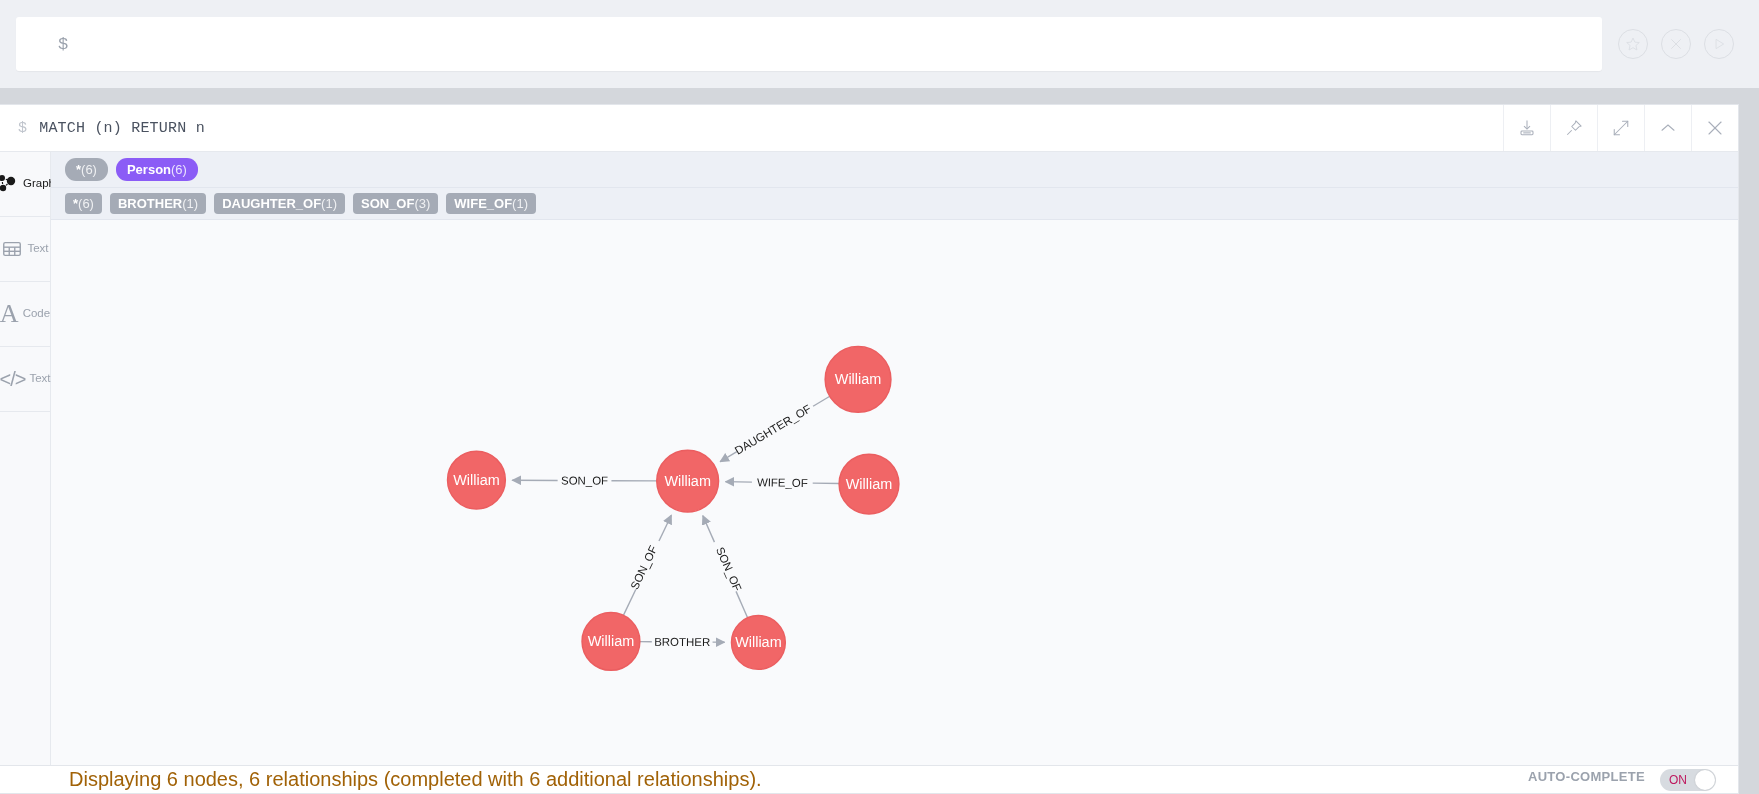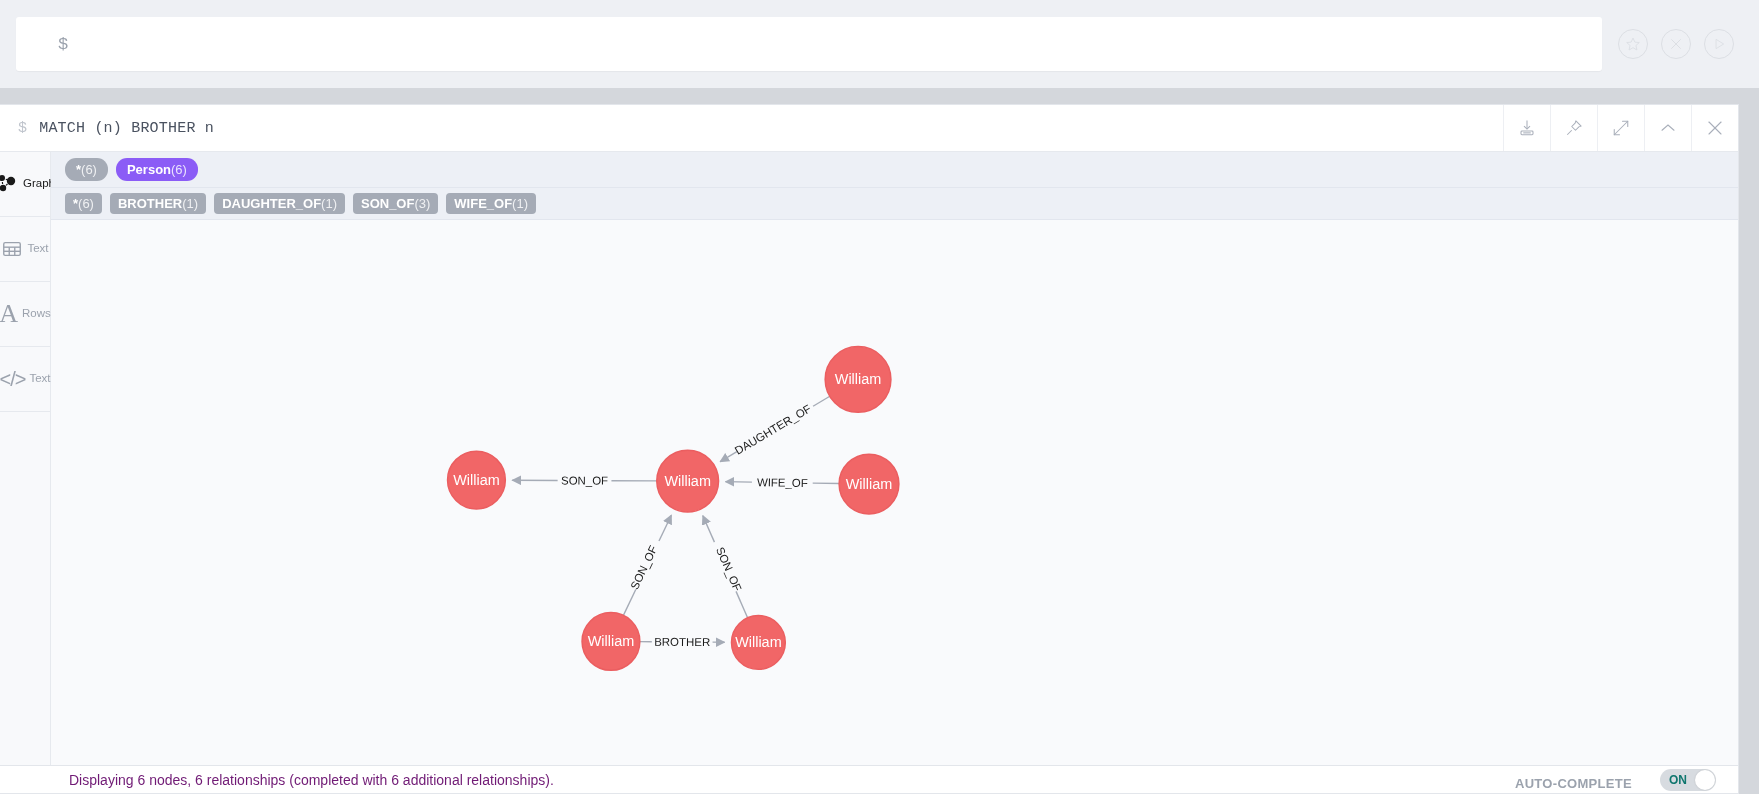--- a/index.html
+++ b/index.html
@@ -148,35 +148,35 @@
   .status-bar {
     position: absolute; left: 0; top: 766px;
     width: 1739px; height: 28px;
     background: #FFFFFF;
     border: 1px solid #E3E6EB;
     border-left: none; border-top: none;
     display: flex; align-items: center;
   }
   .status-text {
     margin-left: 69px;
-    font-size: 14px;
-    color: #701a75;
+    font-size: 20px;
+    color: #a16207;
   }
   .status-right {
     margin-left: auto; margin-right: 22px;
-    display: flex; align-items: flex-end; gap: 28px;
+    display: flex; align-items: flex-start; gap: 15px;
   }
   .ac-label { font-size: 13px; color: #9BA2AD; font-weight: bold; letter-spacing: 0.3px; }
   .toggle {
     width: 56px; height: 22px; border-radius: 11px;
     background: #D7DBE0;
     display: flex; align-items: center; justify-content: flex-start;
     padding-left: 9px; position: relative;
   }
-  .toggle .on-text { font-size: 12px; font-weight: bold; color: #0f766e; }
+  .toggle .on-text { font-size: 12px; font-weight: normal; color: #be185d; }
   .toggle .knob {
     position: absolute; right: 1px; top: 1px;
     width: 20px; height: 20px; border-radius: 50%;
     background: #FFFFFF;
     box-shadow: 0 0 2px rgba(0,0,0,0.15);
   }
 </style>
 </head>
 <body>
 
@@ -204,21 +204,21 @@
   </div>
 </div>
 
 <div class="gap-strip"></div>
 
 <div class="frame">
 
   <div class="frame-header">
     <div class="frame-query">
       <span class="dollar">$</span>
-      <span>MATCH (n) BROTHER n</span>
+      <span>MATCH (n) RETURN n</span>
     </div>
     <div class="frame-tools">
       <div class="tool-btn">
         <svg width="18" height="18" viewBox="0 0 24 24">
           <line x1="12" y1="2" x2="12" y2="13" stroke="#A9AFBA" stroke-width="1.4"></line>
           <polyline points="8,9.5 12,13.5 16,9.5" fill="none" stroke="#A9AFBA" stroke-width="1.4"></polyline>
           <rect x="4" y="16" width="16" height="5" rx="1.2" fill="none" stroke="#A9AFBA" stroke-width="1.4"></rect>
           <line x1="7" y1="18.5" x2="17" y2="18.5" stroke="#A9AFBA" stroke-width="1.4"></line>
         </svg>
       </div>
@@ -283,21 +283,21 @@
               <line x1="9" y1="10" x2="9" y2="19"></line>
               <line x1="15" y1="10" x2="15" y2="19"></line>
             </g>
           </svg>
         </span>
         <span class="view-label">Text</span>
       </div>
 
       <div class="view-item">
         <span class="view-glyph glyph-A">A</span>
-        <span class="view-label">Rows</span>
+        <span class="view-label">Code</span>
       </div>
 
       <div class="view-item">
         <span class="view-glyph glyph-code">&lt;/&gt;</span>
         <span class="view-label">Text</span>
       </div>
 
     </div>
 
     <div class="graph-area">

